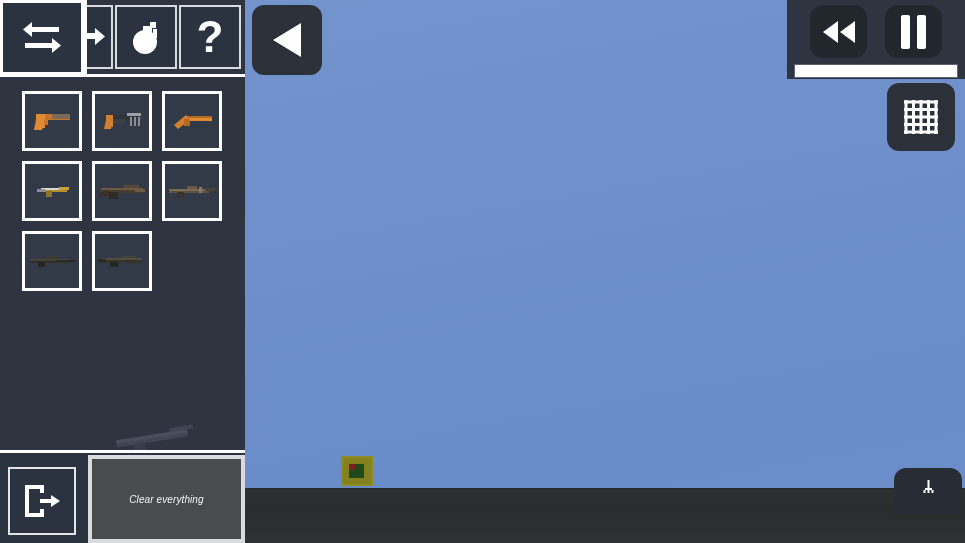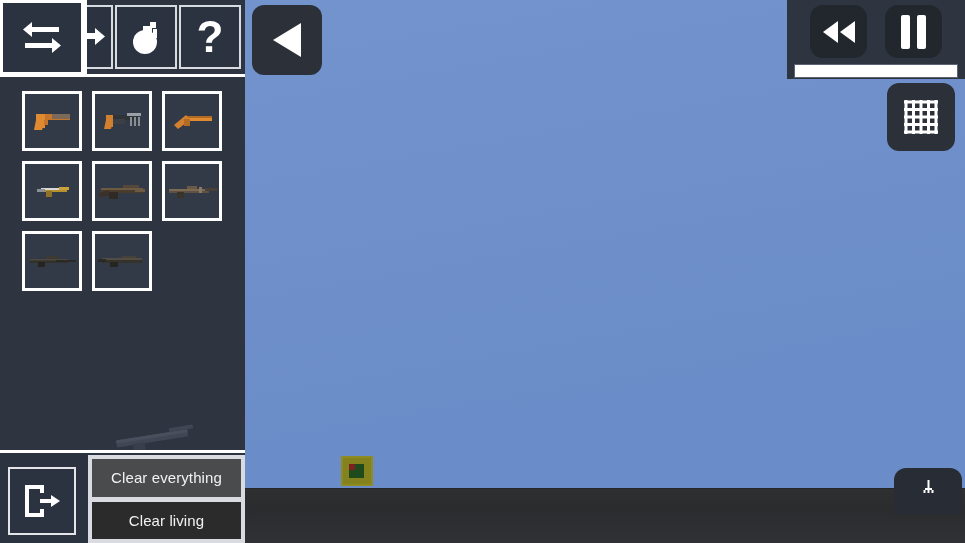--- a/index.html
+++ b/index.html
@@ -122,25 +122,26 @@
     width:157px; height:88px;
     background:#d9dbe0;
     padding:4px;
     display:flex; flex-direction:column; gap:5px;
   }
   .clear-btn {
     flex:1;
     background:#2b2b2b;
     color:#f2f2f2;
     border:none;
-    font-size:15px;
+    font-size:10px;
     font-family:"Liberation Sans", sans-serif;
     display:flex; align-items:center; justify-content:center;
     cursor:pointer;
     letter-spacing:.1px;
+    font-style:italic;
   }
   .clear-btn.translucent { background:rgba(43,43,43,.82); }
 
   
   .rbtn {
     position:absolute;
     background:#2b3039;
     border-radius:12px;
     display:flex; align-items:center; justify-content:center;
     cursor:pointer;
@@ -392,17 +393,16 @@
         <svg class="ic-exit" viewBox="0 0 40 36">
           <path d="M3 2 H22 V10 H18 V6 H7 V30 H18 V26 H22 V34 H3 Z" fill="#ffffff"></path>
           <rect x="18" y="16" width="14" height="4" fill="#ffffff"></rect>
           <polygon points="29,12 29,24 38,18" fill="#ffffff"></polygon>
         </svg>
       </div>
     </div>
 
     <div id="clear-panel">
       <button class="clear-btn translucent">Clear everything</button>
-      <button class="clear-btn">Clear living</button>
     </div>
 
   </div>
 </div>
 
 </body></html>

